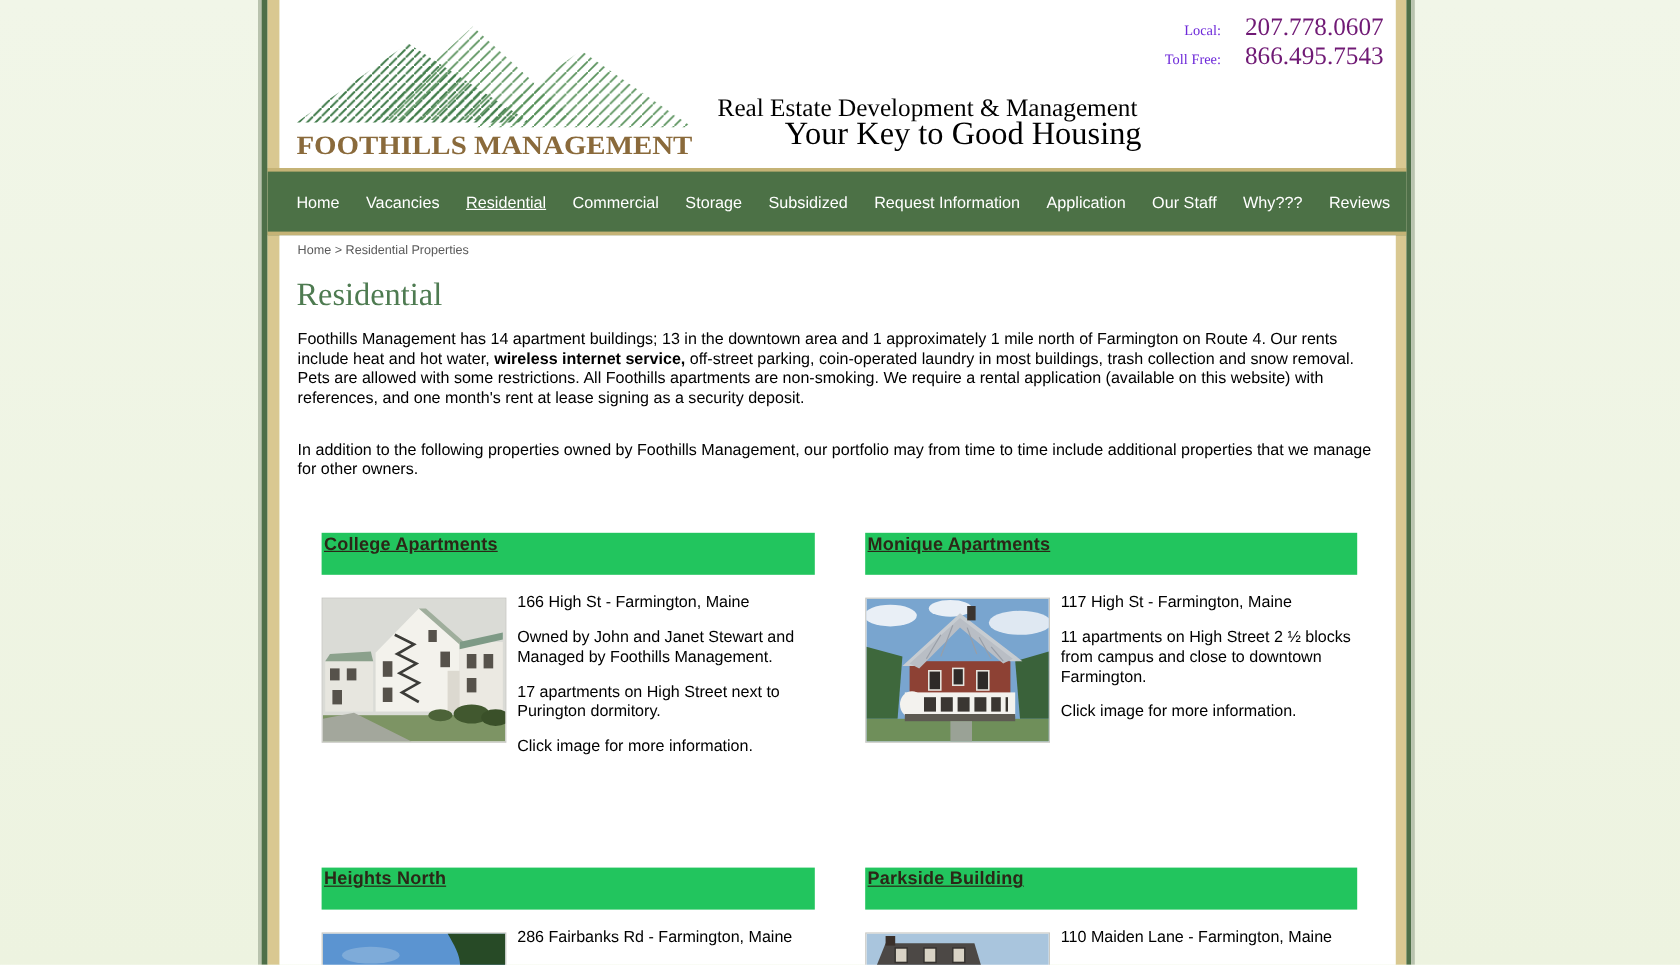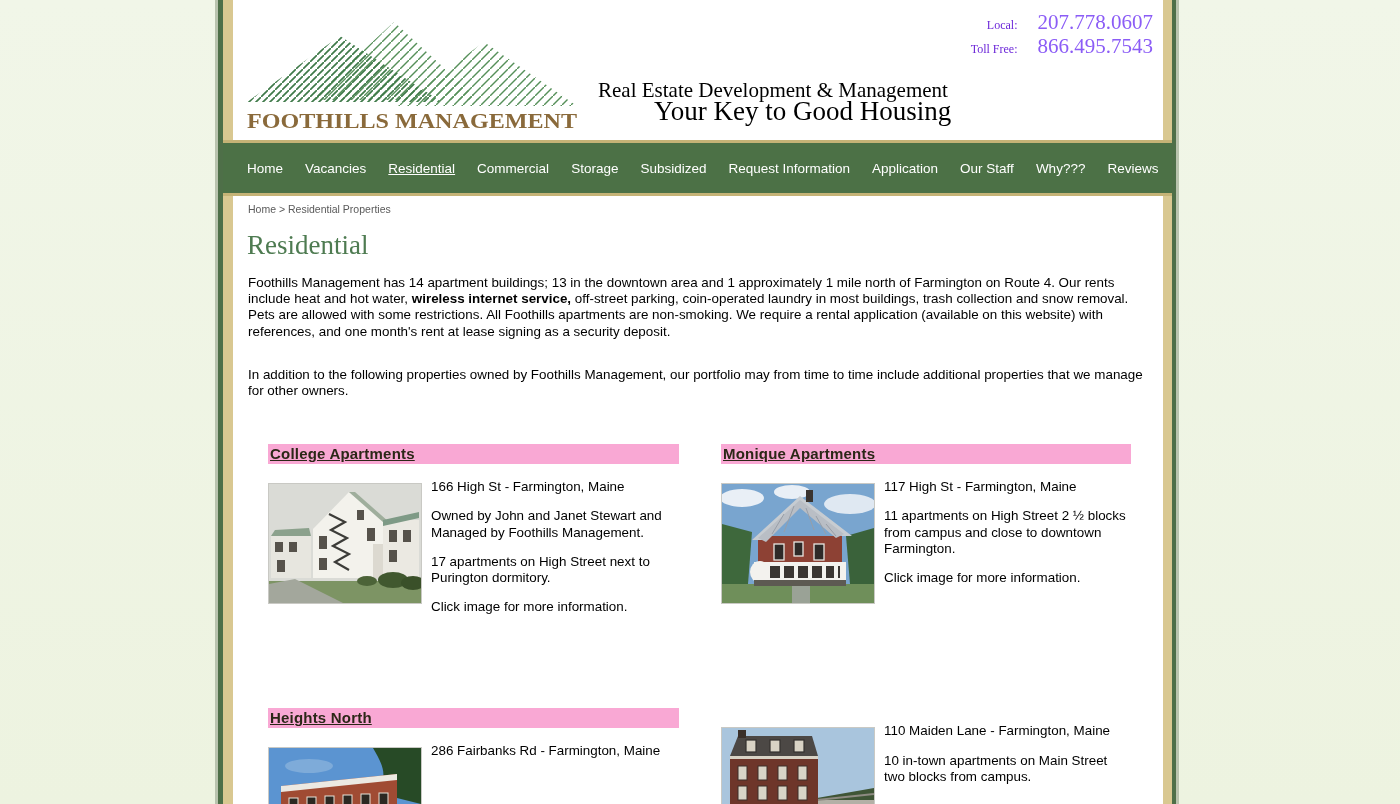--- a/index.html
+++ b/index.html
@@ -22,21 +22,21 @@
 
   
   #site-header { position:relative; height:140px; }
   #logo { position:absolute; left:14px; top:6px; cursor:pointer; }
   #taglines { position:absolute; left:0; top:78px; width:930px; }
   .tagline1 { position:absolute; left:365px; top:0; font-family:"Liberation Serif", serif; font-size:21px; white-space:nowrap; }
   .tagline2 { position:absolute; left:421px; top:18px; font-family:"Liberation Serif", serif; font-size:27px; white-space:nowrap; }
   #phone-block { position:absolute; right:10px; top:12px; text-align:right; }
   .phone-row { white-space:nowrap; line-height:21px; }
   .phone-label { font-family:"Liberation Serif", serif; font-size:12px; color:#6d28d9; margin-right:20px; }
-  .phone-number { font-family:"Liberation Serif", serif; font-size:21px; color:#8b5cf6; }
+  .phone-number { font-family:"Liberation Serif", serif; font-size:21px; color:#701a75; }
 
   
   #main-nav {
     position:absolute; left:-10px; top:140px; width:949px; height:56px;
     background:#4c7146; border-top:3px solid #c5b376; border-bottom:3px solid #c5b376;
     padding-left:13px; display:flex; align-items:center;
   }
   .nav-item {
     color:#ffffff; font-size:13.5px; padding:0 11px; cursor:pointer; white-space:nowrap;
   }
@@ -48,21 +48,21 @@
   #breadcrumb .crumb-link { cursor:pointer; }
   #page-title { margin:15px 0 0 14px; font-family:"Liberation Serif", serif; font-weight:normal; font-size:27px; color:#4e7b51; }
   .intro { margin:14px 17px 0 15px; font-size:13.4px; line-height:16.2px; }
   .intro + .intro { margin-top:27px; }
 
   
   #property-grid {
     margin:45px 0 0 35px; display:grid;
     grid-template-columns:411px 410px; column-gap:42px; row-gap:80px;
   }
-  .card-header { background:#f9a8d4; height:20px; line-height:20px; padding-left:2px; }
+  .card-header { background:#22c55e; height:35px; line-height:20px; padding-left:2px; }
   .card-title { font-size:15px; font-weight:bold; color:#2b2717; text-decoration:underline; cursor:pointer; letter-spacing:.2px; }
   .card-body { margin-top:15px; position:relative; min-height:121px; }
   .photo-box { position:absolute; left:0; top:4px; width:154px; height:121px; border:1px solid #c9c9c4; background:#fff; cursor:pointer; }
   .photo-box svg { display:block; }
   .card-text { margin-left:163px; font-size:13.4px; line-height:16.2px; }
   .card-text p { margin:0 0 13px 0; }
 </style>
 </head>
 <body>
 
@@ -268,20 +268,23 @@
             </svg>
           </div>
           <div class="card-text">
             <p>286 Fairbanks Rd - Farmington, Maine</p>
 
           </div>
         </div>
       </div>
 
       <div class="property-card">
+        <div class="card-header">
+          <span class="card-title">Parkside Building</span>
+        </div>
         <div class="card-body">
           <div class="photo-box">
             <svg width="152" height="119" viewBox="0 0 152 119">
               <rect width="152" height="119" fill="#a9c5dd"></rect>
               <polygon points="95,70 152,60 152,72 95,76" fill="#3f5536"></polygon>
               <rect x="95" y="72" width="57" height="30" fill="#b3b0a6"></rect>
               <line x1="95" y1="72" x2="152" y2="66" stroke="#8e8b82" stroke-width="2"></line>
               <rect x="8" y="28" width="88" height="91" fill="#6e362a"></rect>
               <polygon points="8,28 96,28 90,8 16,8" fill="#4c4845"></polygon>
               <rect x="24" y="12" width="10" height="12" fill="#d9d3c5" stroke="#35322f" stroke-width="1.2"></rect>

